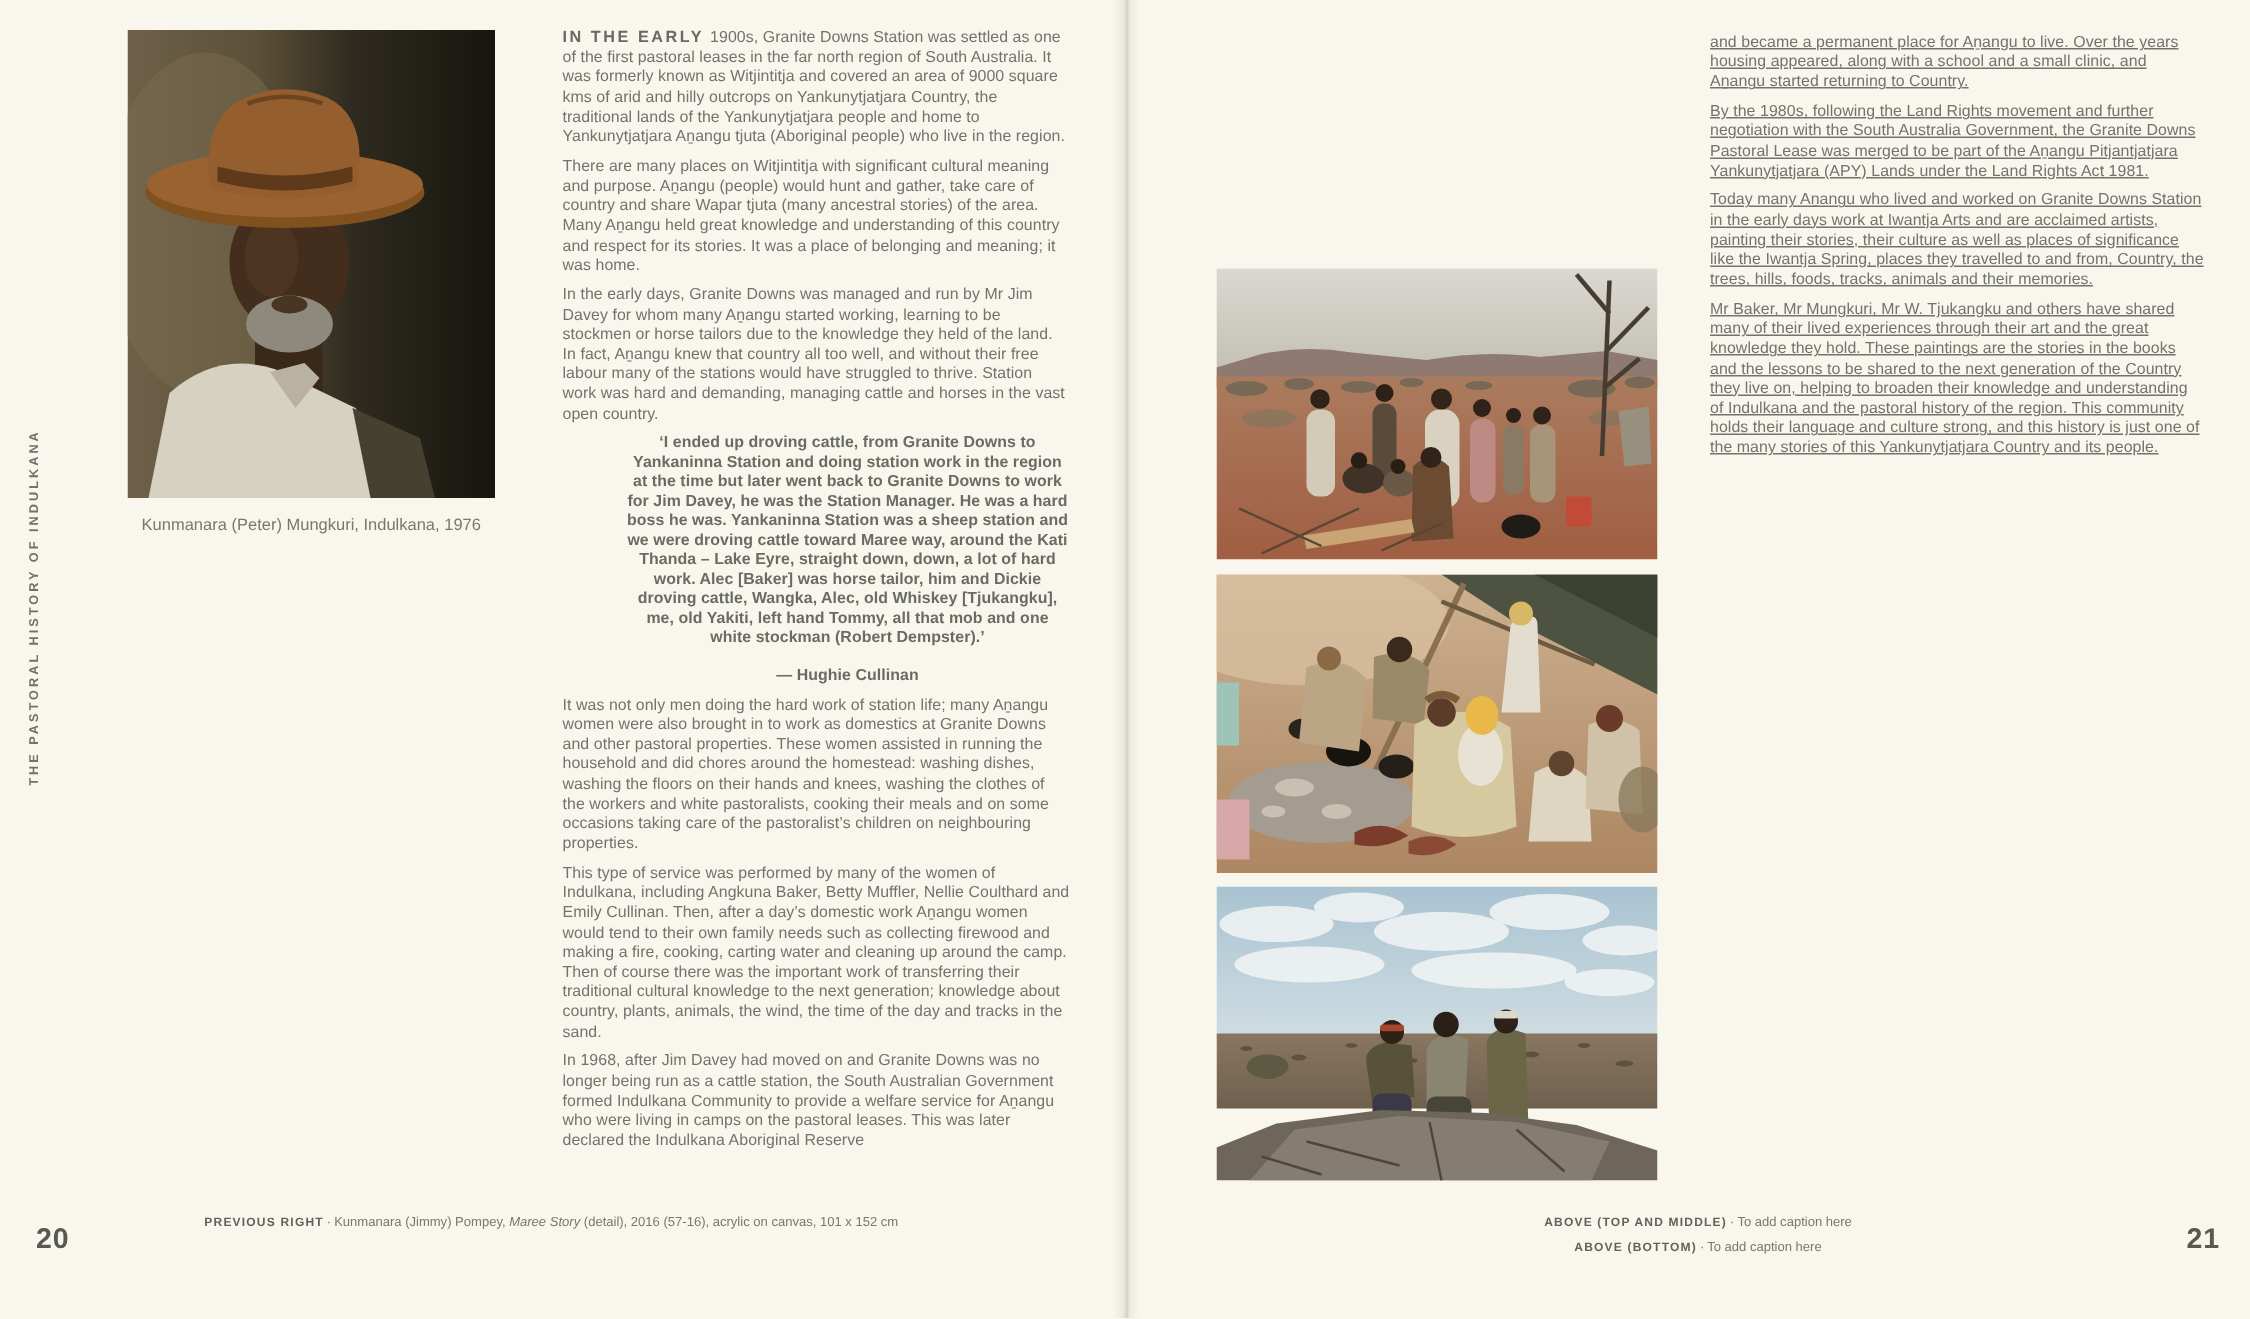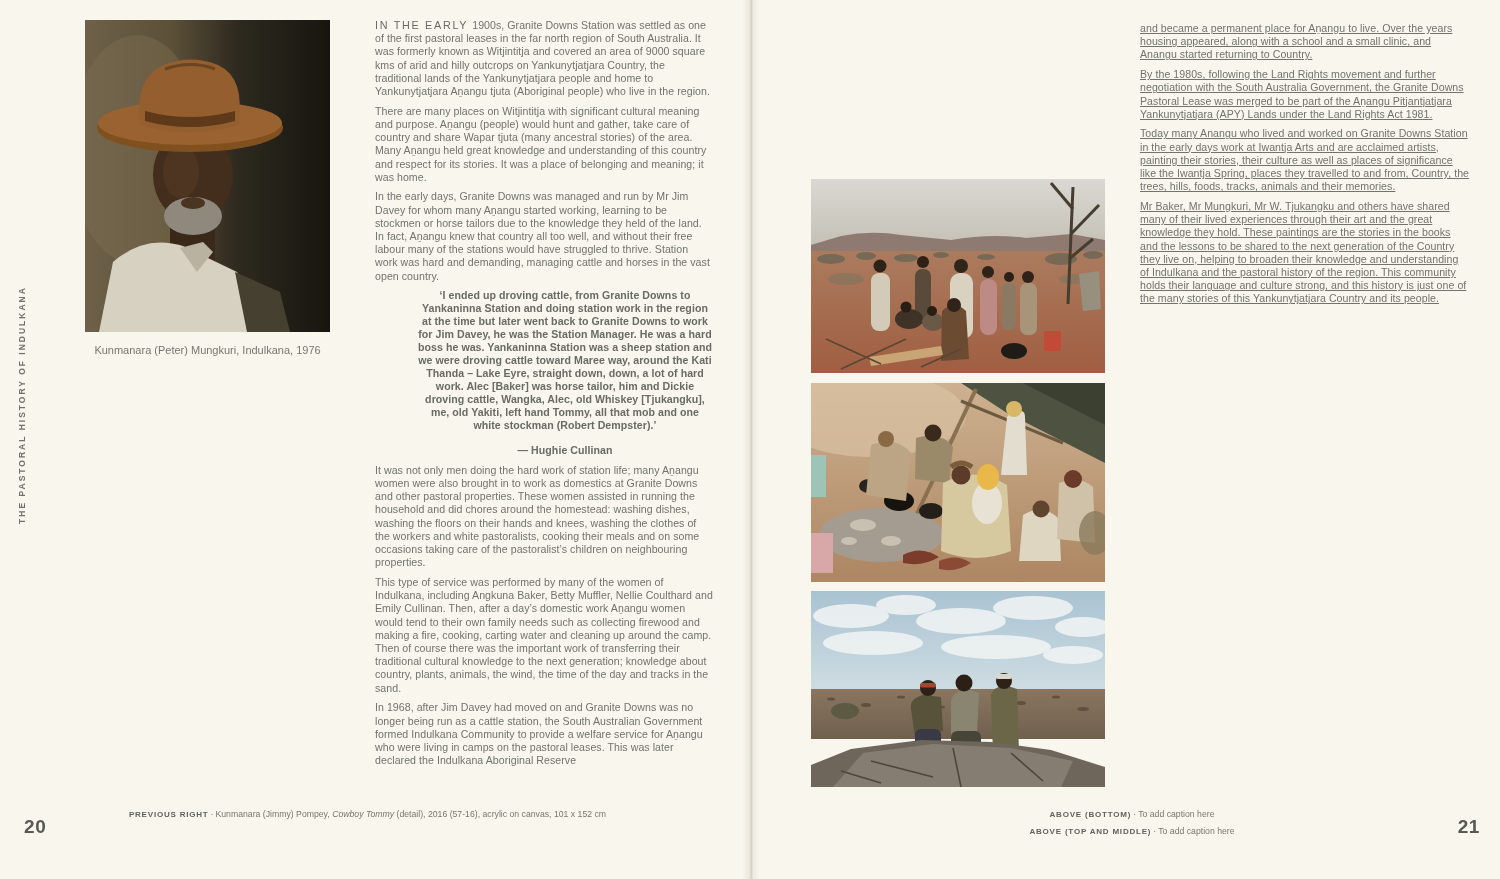--- a/index.html
+++ b/index.html
@@ -50,21 +50,21 @@
     position: absolute; left: 85px; top: 344px; width: 245px;
     text-align: center; font-size: 11px; color: #75796f;
   }
 
   
   .col { font-size: 10.6px; line-height: 13.2px; letter-spacing: 0.05px; color: #70746d; }
   .col-left  { position: absolute; left: 375px;  top: 19px; width: 338px; }
   .col-right { position: absolute; left: 1140px; top: 22px; width: 330px; text-decoration: underline; }
   .col p { margin: 0 0 6.5px 0; }
   .lead {
-    font-weight: normal; letter-spacing: 1.7px; font-size: 10.8px;
+    font-weight: bold; letter-spacing: 1.7px; font-size: 10.8px;
     color: #666a62; margin-right: 4px;
   }
   blockquote { margin: 6px 0 6.5px 42px; }
   blockquote p { font-weight: bold; color: #686c64; line-height: 13px; text-align: center; }
   .quote-text { margin-bottom: 12px !important; }
   .attribution { font-weight: bold; color: #686c64; }
 
   
   .foot {
     position: absolute; top: 806px;
@@ -129,21 +129,21 @@
       <p class="quote-text">‘I ended up droving cattle, from Granite Downs to Yankaninna Station and doing station work in the region at the time but later went back to Granite Downs to work for Jim Davey, he was the Station Manager. He was a hard boss he was. Yankaninna Station was a sheep station and we were droving cattle toward Maree way, around the Kati Thanda – Lake Eyre, straight down, down, a lot of hard work. Alec [Baker] was horse tailor, him and Dickie droving cattle, Wangka, Alec, old Whiskey [Tjukangku], me, old Yakiti, left hand Tommy, all that mob and one white stockman (Robert Dempster).’</p>
       <p class="attribution">— Hughie Cullinan</p>
     </blockquote>
     <p>It was not only men doing the hard work of station life; many Aṉangu women were also brought in to work as domestics at Granite Downs and other pastoral properties. These women assisted in running the household and did chores around the homestead: washing dishes, washing the floors on their hands and knees, washing the clothes of the workers and white pastoralists, cooking their meals and on some occasions taking care of the pastoralist’s children on neighbouring properties.</p>
     <p>This type of service was performed by many of the women of Indulkana, including Angkuna Baker, Betty Muffler, Nellie Coulthard and Emily Cullinan. Then, after a day’s domestic work Aṉangu women would tend to their own family needs such as collecting firewood and making a fire, cooking, carting water and cleaning up around the camp. Then of course there was the important work of transferring their traditional cultural knowledge to the next generation; knowledge about country, plants, animals, the wind, the time of the day and tracks in the sand.</p>
     <p>In 1968, after Jim Davey had moved on and Granite Downs was no longer being run as a cattle station, the South Australian Government formed Indulkana Community to provide a welfare service for Aṉangu who were living in camps on the pastoral leases. This was later declared the Indulkana Aboriginal Reserve</p>
   </div>
 
   <div class="foot foot-left">
     <div class="cap-line">
-      <span class="cap-label">PREVIOUS RIGHT</span><span class="cap-sep">·</span><span class="cap-text"><span>Kunmanara (Jimmy) Pompey, </span><span class="cap-italic">Cowboy Tommy</span><span> (detail), 2016 (57-16), acrylic on canvas, 101 x 152 cm</span></span>
+      <span class="cap-label">PREVIOUS RIGHT</span><span class="cap-sep">·</span><span class="cap-text"><span>Kunmanara (Jimmy) Pompey, </span><span class="cap-italic">Maree Story</span><span> (detail), 2016 (57-16), acrylic on canvas, 101 x 152 cm</span></span>
     </div>
   </div>
 
   <div class="pagenum pagenum-left">20</div>
 
   <div class="gutter"></div>
 
   <figure class="photo-a">
     <svg viewBox="0 0 294 194" preserveAspectRatio="none">
       <defs>
@@ -320,22 +320,22 @@
 
   <div class="col col-right">
     <p>and became a permanent place for Aṉangu to live. Over the years housing appeared, along with a school and a small clinic, and Aṉangu started returning to Country.</p>
     <p>By the 1980s, following the Land Rights movement and further negotiation with the South Australia Government, the Granite Downs Pastoral Lease was merged to be part of the Aṉangu Pitjantjatjara Yankunytjatjara (APY) Lands under the Land Rights Act 1981.</p>
     <p>Today many Aṉangu who lived and worked on Granite Downs Station in the early days work at Iwantja Arts and are acclaimed artists, painting their stories, their culture as well as places of significance like the Iwantja Spring, places they travelled to and from, Country, the trees, hills, foods, tracks, animals and their memories.</p>
     <p>Mr Baker, Mr Mungkuri, Mr W. Tjukangku and others have shared many of their lived experiences through their art and the great knowledge they hold. These paintings are the stories in the books and the lessons to be shared to the next generation of the Country they live on, helping to broaden their knowledge and understanding of Indulkana and the pastoral history of the region. This community holds their language and culture strong, and this history is just one of the many stories of this Yankunytjatjara Country and its people.</p>
   </div>
 
   <div class="foot foot-right">
     <div class="cap-line">
+      <span class="cap-label">ABOVE (TOP AND MIDDLE)</span><span class="cap-sep">·</span><span class="cap-text">To add caption here</span>
+    </div>
+    <div class="cap-line">
       <span class="cap-label">ABOVE (BOTTOM)</span><span class="cap-sep">·</span><span class="cap-text">To add caption here</span>
     </div>
-    <div class="cap-line">
-      <span class="cap-label">ABOVE (TOP AND MIDDLE)</span><span class="cap-sep">·</span><span class="cap-text">To add caption here</span>
-    </div>
   </div>
 
   <div class="pagenum pagenum-right">21</div>
 
 </div>
 
 </body></html>

